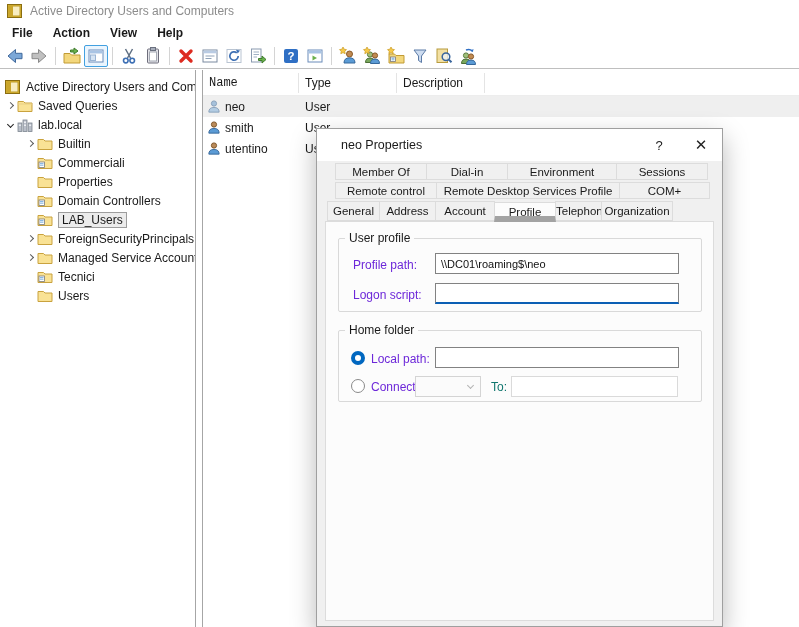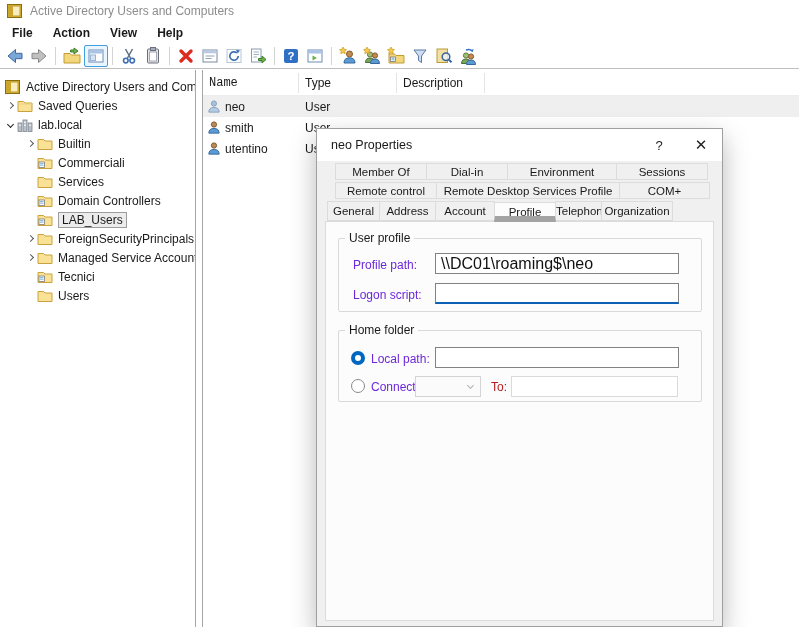--- a/index.html
+++ b/index.html
@@ -50,21 +50,21 @@
   .lcell { padding-left:6px; overflow:hidden; white-space:nowrap; }
   .lcell.c-name { width:96px; display:flex; align-items:center; gap:4px; padding-left:3px; }
   .lcell.c-type { width:98px; }
   .user-ic { width:15px; height:15px; flex:none; }
   .user-ic.faded { opacity:.62; }
 
   
   .dialog { position:absolute; left:316px; top:128px; width:407px; height:499px; background:#f0f0f0;
             border:1px solid #9f9f9f; box-shadow:0 10px 24px rgba(0,0,0,.28); overflow:hidden; }
   .dlg-titlebar { height:32px; background:#fff; display:flex; align-items:center; }
-  .dlg-title { padding-left:14px; font-size:12.5px; flex:1; }
+  .dlg-title { padding-left:24px; font-size:12.5px; flex:1; }
   .dlg-btn { width:42px; height:32px; display:flex; align-items:center; justify-content:center; font-size:13px; color:#222; }
   .dlg-btn.close { font-size:15px; }
 
   .tabrow { display:flex; padding-left:18px; margin-top:2px; }
   .tabrow.row3 { padding-left:10px; margin-top:2px; align-items:flex-end; }
   .tab { border:1px solid #dcdcdc; background:#f0f0f0; text-align:center; font-size:11.5px;
          height:17px; line-height:16px; margin-left:-1px; overflow:hidden; white-space:nowrap; }
   .tab:first-child { margin-left:0; }
   .tabrow.row3 .tab { height:20px; line-height:19px; }
   .tab.active { background:#fcfcfc; height:24px; line-height:22px; border-bottom:6px solid #a3a3a3;
@@ -72,28 +72,28 @@
 
   .tab-page { position:relative; margin:0 8px; height:400px; background:#fcfcfc; border:1px solid #dcdcdc; z-index:1; }
 
   .groupbox { position:absolute; left:12px; width:364px; border:1px solid #d9d9d9; border-radius:2px; }
   .gb-user { top:16px; height:74px; }
   .gb-home { top:108px; height:72px; }
   .legend { position:absolute; top:-8px; left:6px; background:#fcfcfc; padding:0 4px; font-size:12px; }
 
   .fld-label { position:absolute; font-size:12px; color:#6d28d9; }
   .txt { position:absolute; height:21px; border:1px solid #828282; background:#fff; font-family:"Liberation Sans",sans-serif;
-         font-size:16px; padding:0 5px; color:#111; outline:none; }
+         font-size:11px; padding:0 5px; color:#111; outline:none; }
   .txt.focused { border-bottom:2px solid #0b5fb4; }
   .txt:disabled { border-color:#dadada; background:#fff; }
 
   .radio { position:absolute; width:14px; height:14px; border-radius:50%; background:#fff; }
   .radio.on { border:4.5px solid #0067c0; }
   .radio.off { border:1px solid #8a8a8a; }
-  .dis-label { color:#b91c1c; }
+  .dis-label { color:#0f766e; }
 
   .combo { position:absolute; width:66px; height:21px; border:1px solid #d4d4d4; background:#fbfbfb;
            display:flex; align-items:center; justify-content:flex-end; padding-right:7px; }
   .combo .chev { border-color:#b3b3b3; transform:rotate(45deg); margin-top:-3px; }
 </style>
 </head>
 <body>
 
 <div class="window">
 
@@ -301,21 +301,21 @@
               <rect x="2" y="6" width="5.5" height="5.5" fill="#fff" stroke="#7a7a7a" stroke-width=".8"></rect>
               <path d="M3 7.6 h3.5 M3 9.2 h3.5" stroke="#5b9bd5" stroke-width=".8"></path>
             </svg></span>
         <span class="tree-label">Commerciali</span>
       </div>
       <div class="tree-item lvl2">
         <span class="chev-slot"></span>
         <span class="ticon"><svg width="16" height="14" viewBox="0 0 16 14">
               <path d="M1 2.5 h5.5 l1.5 1.5 H15 v8.5 H1 z" fill="#f9e295" stroke="#c9a23e"></path>
             </svg></span>
-        <span class="tree-label">Services</span>
+        <span class="tree-label">Properties</span>
       </div>
       <div class="tree-item lvl2">
         <span class="chev-slot"></span>
         <span class="ticon"><svg width="16" height="14" viewBox="0 0 16 14">
               <path d="M1 2.5 h5.5 l1.5 1.5 H15 v8.5 H1 z" fill="#f9e295" stroke="#c9a23e"></path>
               <rect x="2" y="6" width="5.5" height="5.5" fill="#fff" stroke="#7a7a7a" stroke-width=".8"></rect>
               <path d="M3 7.6 h3.5 M3 9.2 h3.5" stroke="#5b9bd5" stroke-width=".8"></path>
             </svg></span>
         <span class="tree-label">Domain Controllers</span>
       </div>

